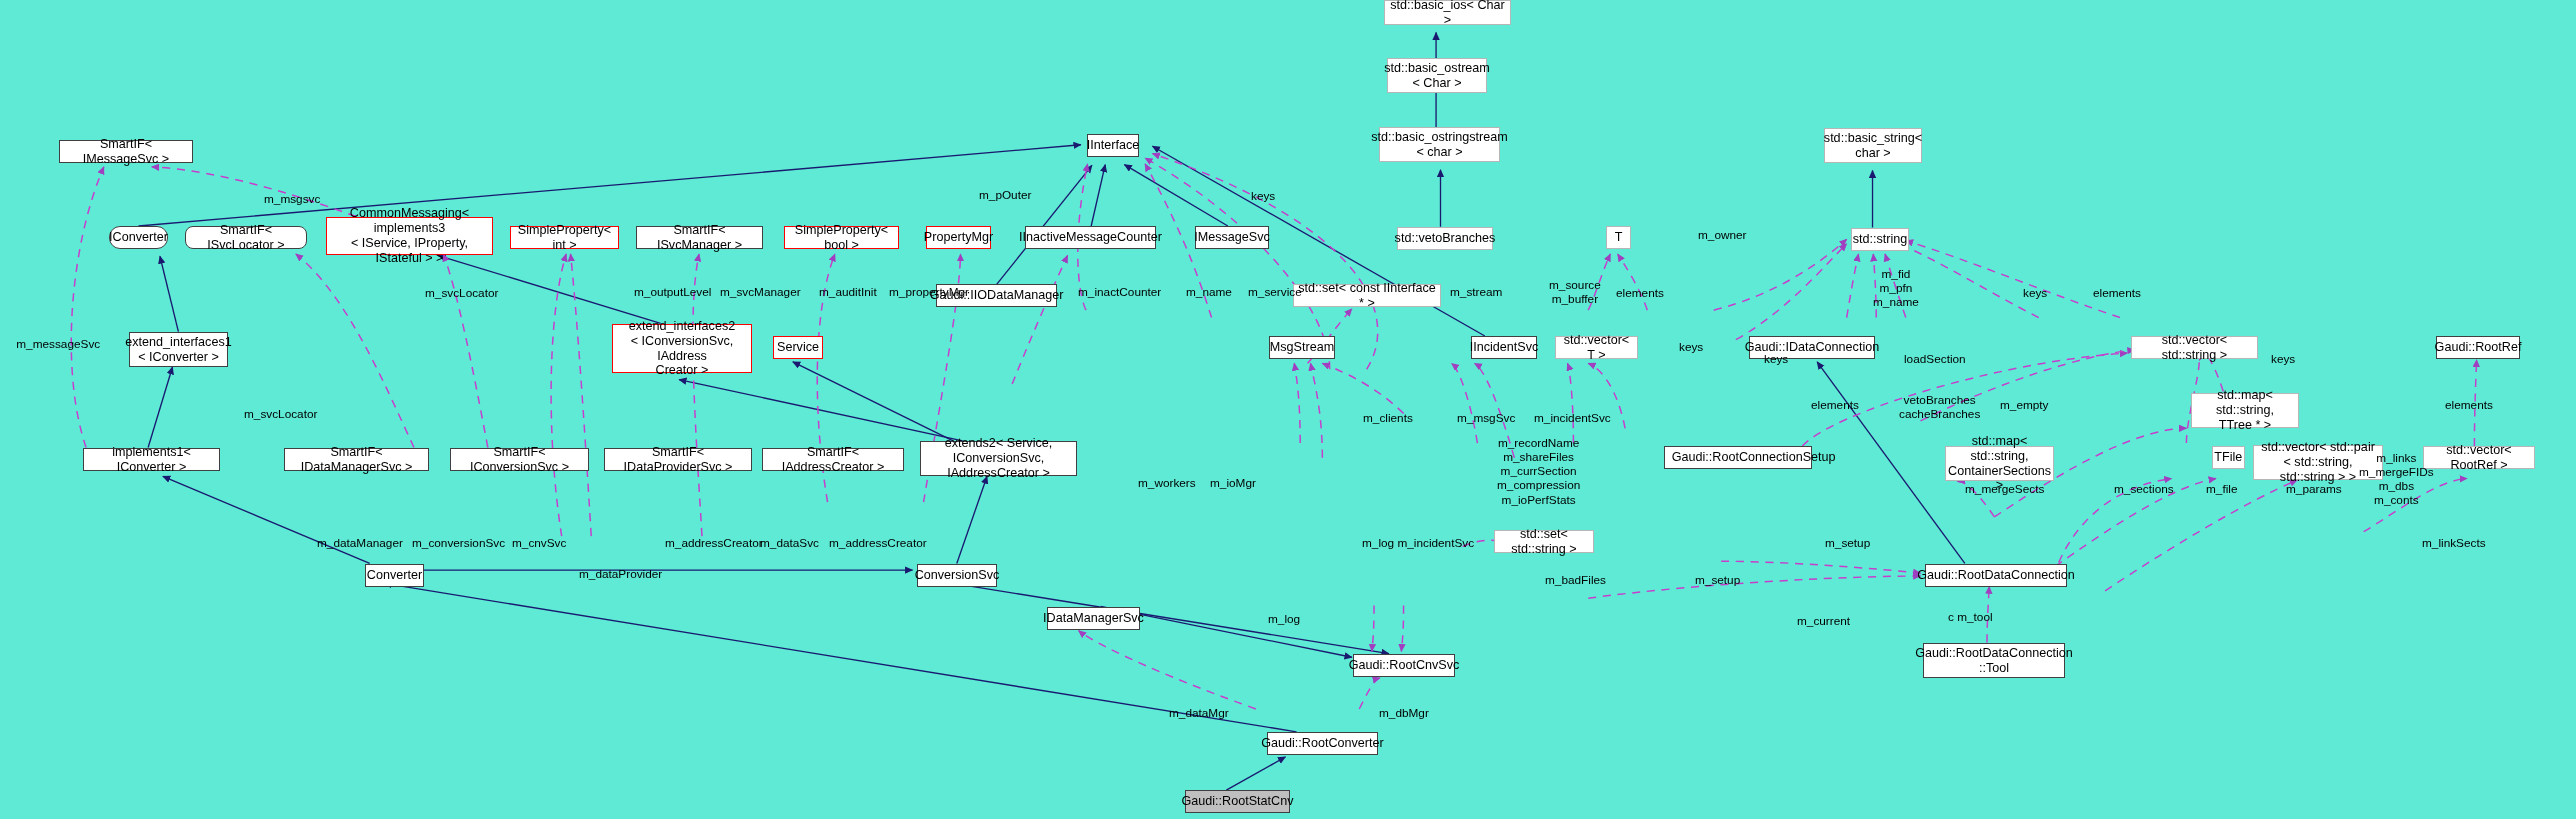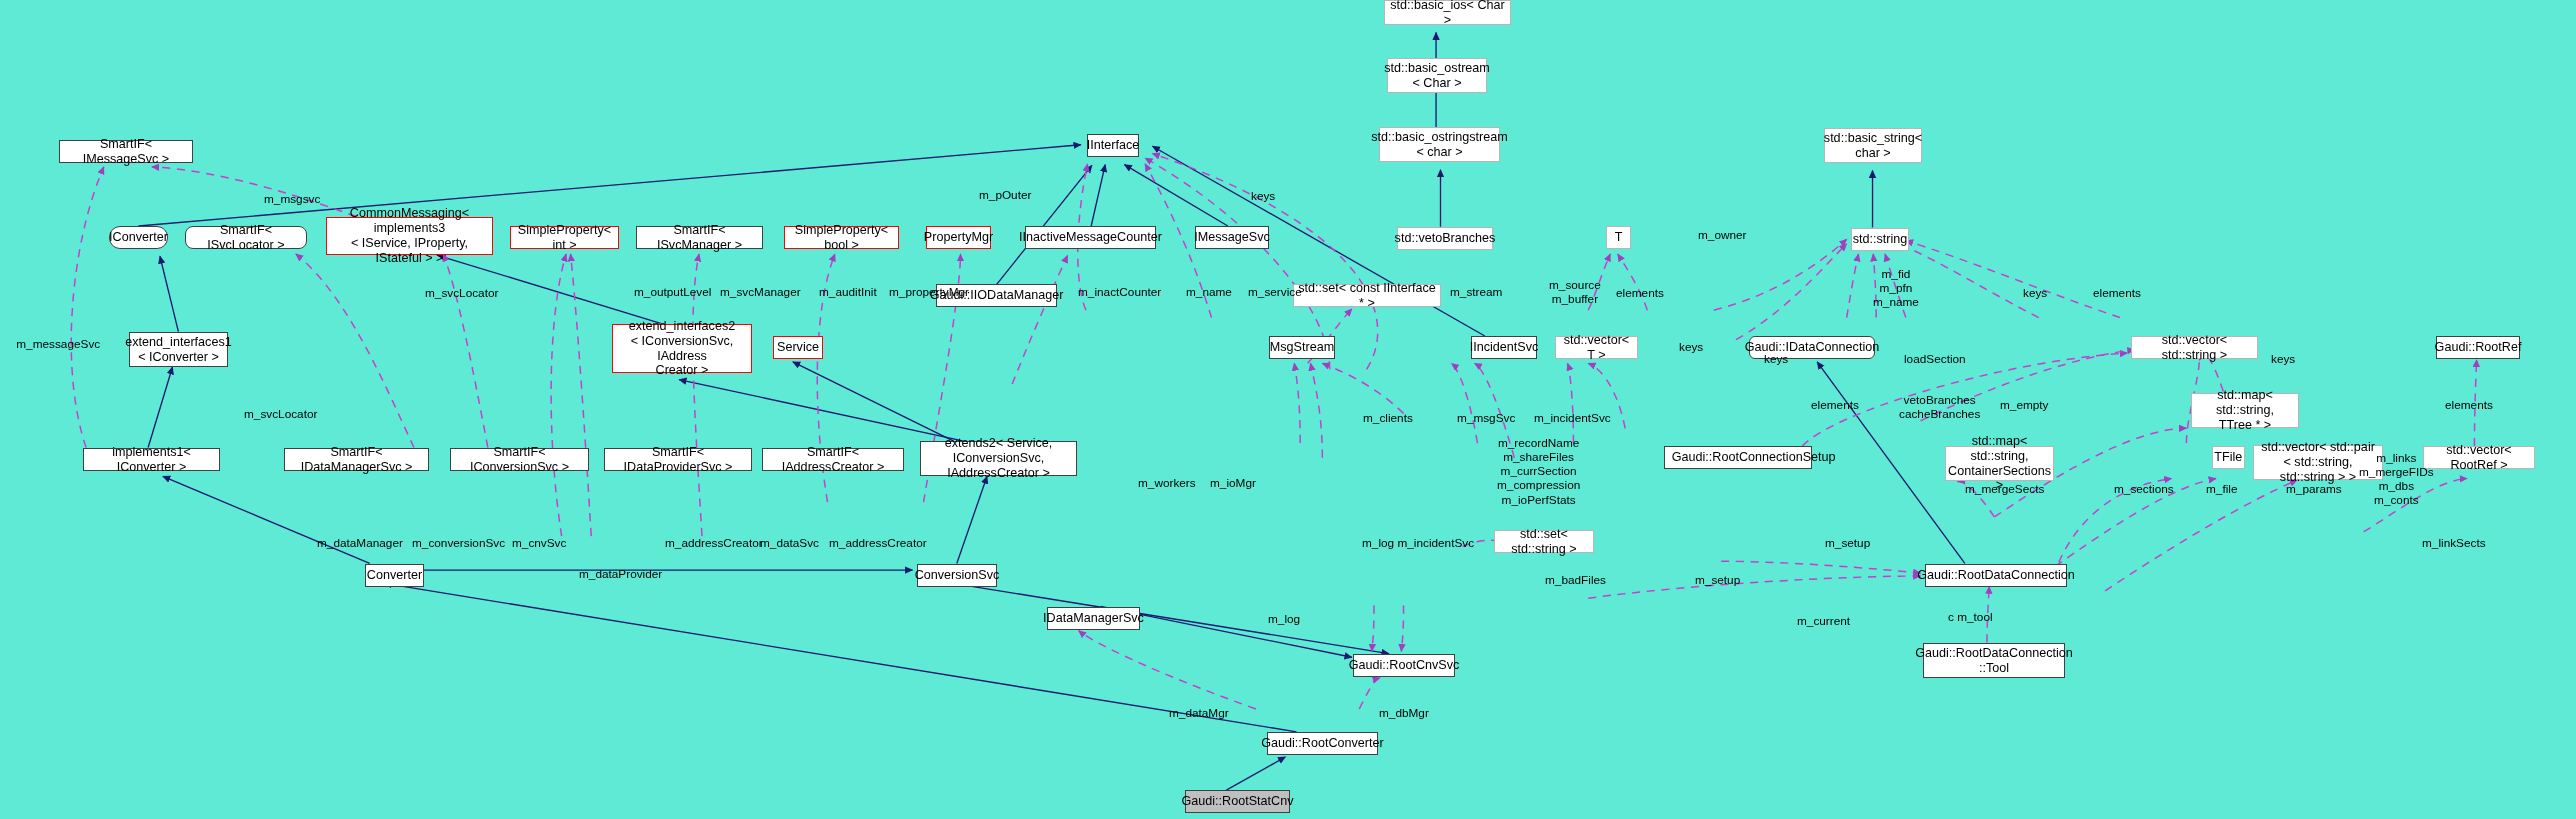--- a/index.html
+++ b/index.html
@@ -176,21 +176,21 @@
       <div class="node red" style="left: 926px; top: 226px; width: 65px; height: 23px;">PropertyMgr</div>
       <div class="node thick" style="left: 1087px; top: 134px; width: 52px; height: 23px;">IInterface</div>
       <div class="node thick" style="left: 1025px; top: 226px; width: 131px; height: 23px;">IInactiveMessageCounter</div>
       <div class="node thick" style="left: 1195px; top: 226px; width: 74px; height: 23px;">IMessageSvc</div>
       <div class="node thick" style="left: 936px; top: 284px; width: 121px; height: 23px;">Gaudi::IIODataManager</div>
       <div class="node thin" style="left: 1293px; top: 284px; width: 148px; height: 23px;">std::set&lt; const IInterface * &gt;</div>
       <div class="node thick" style="left: 1269px; top: 336px; width: 66px; height: 23px;">MsgStream</div>
       <div class="node thick" style="left: 1471px; top: 336px; width: 66px; height: 23px;">IIncidentSvc</div>
       <div class="node thin" style="left: 1555px; top: 336px; width: 83px; height: 23px;">std::vector&lt; T &gt;</div>
       <div class="node thin" style="left: 1606px; top: 226px; width: 25px; height: 23px;">T</div>
-      <div class="node thick" style="left: 1749px; top: 336px; width: 126px; height: 23px; border-radius: 6px;">Gaudi::IDataConnection</div>
+      <div class="node thick" style="left: 1749px; top: 336px; width: 126px; height: 23px;">Gaudi::IDataConnection</div>
       <div class="node thick" style="left: 1664px; top: 446px; width: 148px; height: 23px; padding-left: 35px;">Gaudi::RootConnectionSetup</div>
       <div class="node thin" style="left: 2131px; top: 336px; width: 127px; height: 23px;">std::vector&lt; std::string &gt;</div>
       <div class="node thin" style="left: 2191px; top: 393px; width: 108px; height: 35px;">std::map&lt; std::string,
 TTree * &gt;</div>
       <div class="node thin" style="left: 1945px; top: 446px; width: 109px; height: 35px;">std::map&lt; std::string,
 ContainerSections &gt;</div>
       <div class="node thin" style="left: 2212px; top: 446px; width: 32.5px; height: 23px;">TFile</div>
       <div class="node thin" style="left: 2253px; top: 445px; width: 130px; height: 35px;">std::vector&lt; std::pair
 &lt; std::string, std::string &gt; &gt;</div>
       <div class="node thick" style="left: 2436px; top: 336px; width: 84px; height: 23px;">Gaudi::RootRef</div>

